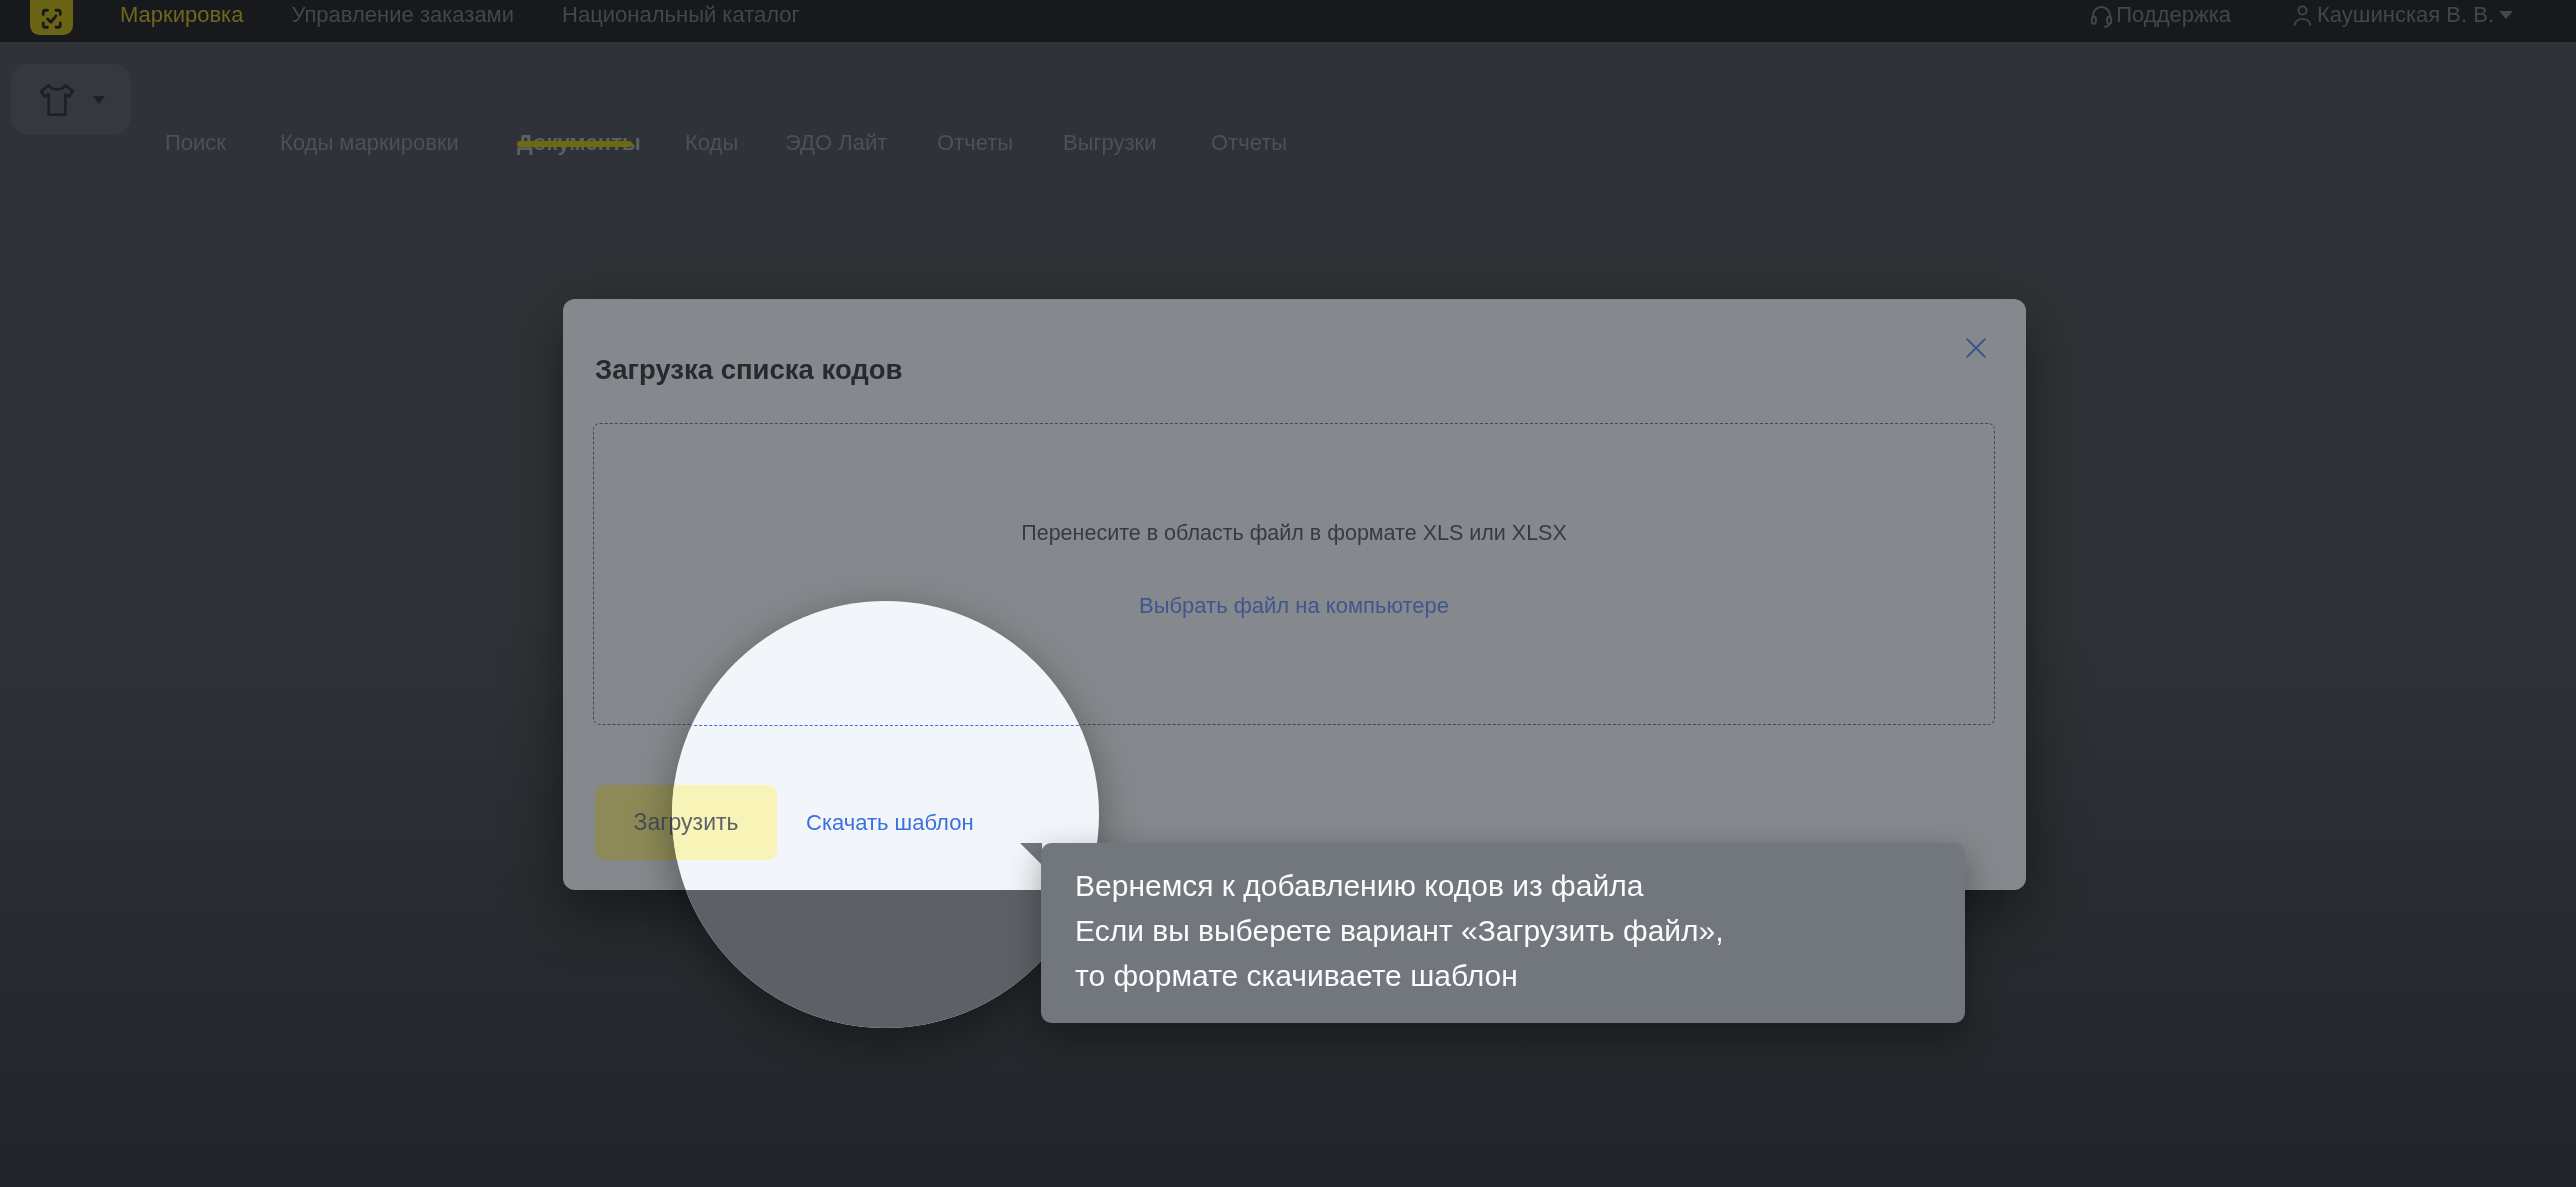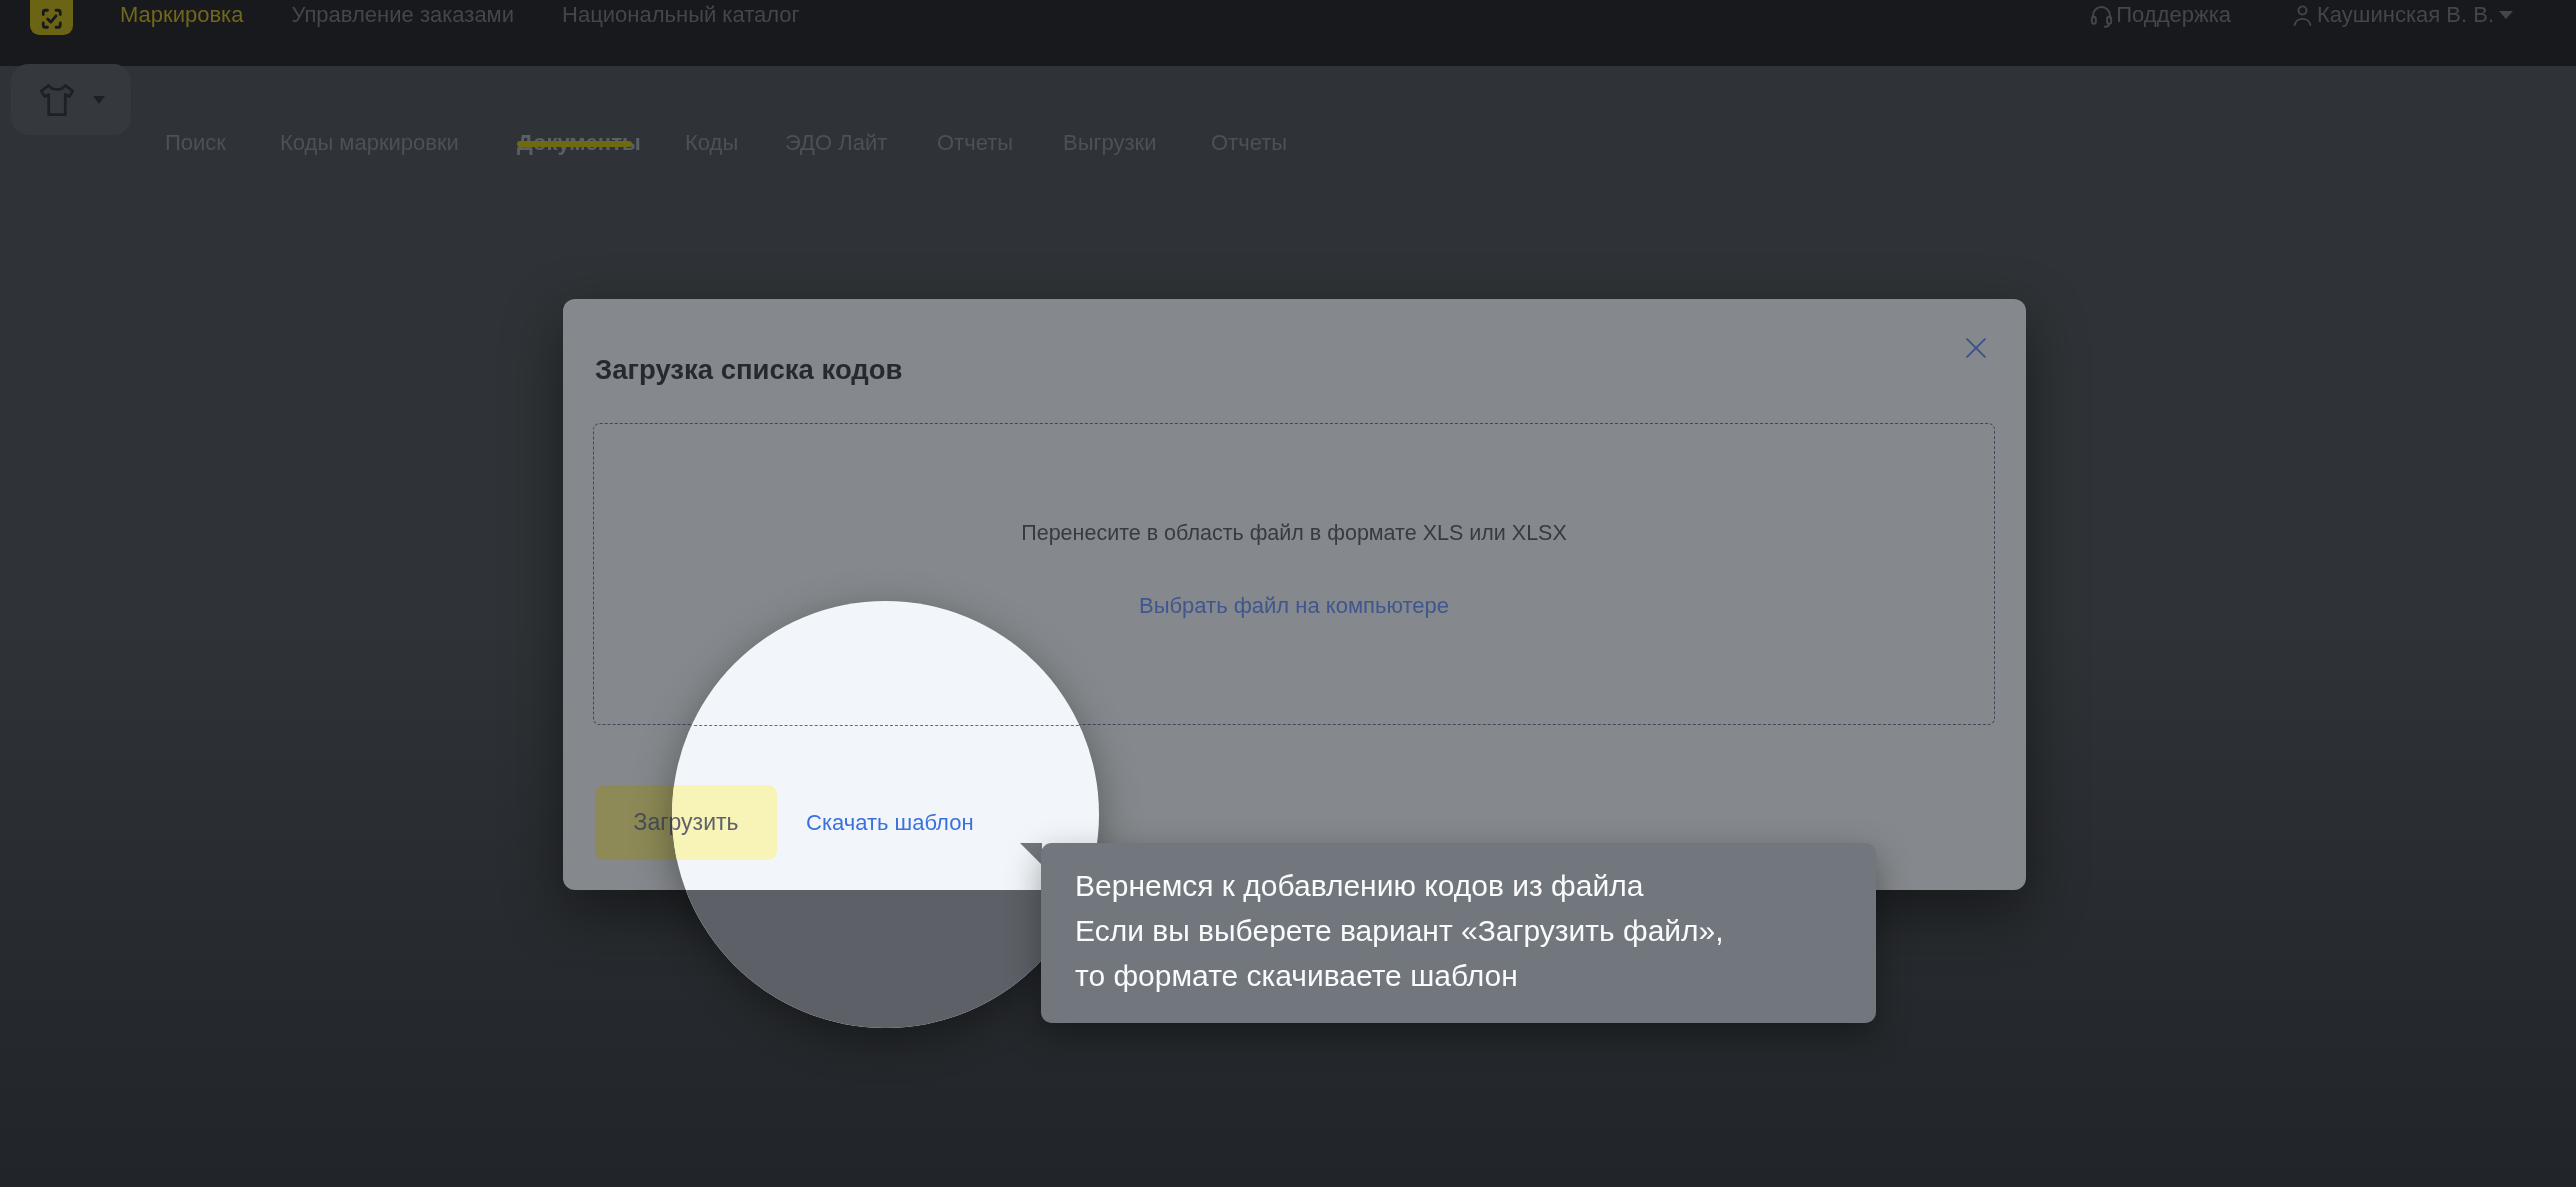--- a/index.html
+++ b/index.html
@@ -2,21 +2,21 @@
 <html style="--topbar-bg: #17191c; --page-bg: #2f3337; --page-bg-bottom: #212428; --logo-bg: #6b6414; --brand-yellow-dim: #6f671d; --nav-text: #41474d; --chip-bg: #35393d; --icon-dark: #1d2125; --tab-text: #4b5157; --tab-active: #5a6066; --underline: #6f6a10; --modal-bg: #85888c; --modal-title: #26292e; --close-icon: #3d538c; --dashed-dim: #3d4760; --dashed-bright: #3c6fd6; --text-dim: #363b42; --link-dim: #3f568e; --link-bright: #3b71dd; --button-dim-bg: #8d8a57; --button-dim-text: #494e53; --button-bright-bg: #f8f3b6; --button-bright-text: #5d6369; --spotlight-bg: #f2f6fa; --spotlight-lower: #5d6167; --tooltip-bg: #72777d; --tooltip-text: #fafbfc;font-size:10.8px"><head>
 <meta charset="utf-8">
 <style>
   html,body{margin:0;padding:0;}
   body{
     width:2576px;height:1188px;overflow:hidden;position:relative;
     font-family:"Liberation Sans","DejaVu Sans",sans-serif;
     background:linear-gradient(180deg,var(--page-bg) 0%,var(--page-bg) 52%,var(--page-bg-bottom) 100%);
   }
   
-  .topbar{position:absolute;left:0;top:0;width:2576px;height:66px;background:var(--topbar-bg);}
+  .topbar{position:absolute;left:0;top:0;width:2576px;height:42px;background:var(--topbar-bg);}
   .logo{position:absolute;left:30px;top:-4px;width:43px;height:39px;border-radius:0 0 9.4px 9.4px;
     background:var(--logo-bg);display:flex;align-items:flex-end;justify-content:center;}
   .logo svg{margin-bottom:4px;}
   .topnav{position:absolute;left:120px;top:0;height:49px;display:flex;align-items:flex-start;gap:48px;}
   .topnav .item{font-size:22px;line-height:30px;color:var(--nav-text);white-space:nowrap;cursor:pointer;}
   .topnav .item.active{color:var(--brand-yellow-dim);}
   .top-right{position:absolute;right:63px;top:0;height:30px;display:flex;align-items:center;gap:15px;}
   .top-right .txt{font-size:22px;color:var(--nav-text);white-space:nowrap;cursor:pointer;}
   .top-right .grp{display:flex;align-items:center;gap:1px;cursor:pointer;}
   .grp.user{margin-left:43px;}
@@ -48,21 +48,21 @@
   .spotlight{position:absolute;left:672px;top:601px;width:427px;height:427px;border-radius:50%;
     overflow:hidden;background:var(--spotlight-bg);box-shadow:0 12px 40px rgba(0,0,0,.35);}
   .spot-lower{position:absolute;left:0;top:289px;width:427px;height:138px;background:var(--spotlight-lower);}
   .spot-dash{position:absolute;left:-13.4px;top:124px;width:470px;height:0;border-top:1.3px dashed var(--dashed-bright);}
   .spot-btn{position:absolute;left:-77px;top:184px;width:182px;height:75px;border-radius:9.4px;border:none;
     background:var(--button-bright-bg);color:var(--button-bright-text);font-size:23px;
     font-family:inherit;display:flex;align-items:center;justify-content:center;cursor:pointer;}
   .spot-link{position:absolute;left:134px;top:208px;font-size:22px;line-height:27px;font-weight:400;
     color:var(--link-bright);cursor:pointer;white-space:nowrap;}
   
-  .tooltip{position:absolute;left:1041px;top:843px;width:835px;height:180px;border-radius:10.8px;
+  .tooltip{position:absolute;left:1041px;top:843px;width:924px;height:180px;border-radius:10.8px;
     background:var(--tooltip-bg);box-shadow:0 12px 34px rgba(0,0,0,.35);box-sizing:border-box;
     padding:20px 30px 0 34px;}
   .tooltip .line{font-size:30px;line-height:45px;color:var(--tooltip-text);white-space:nowrap;}
   .tooltip-tail{position:absolute;left:1020px;top:843px;width:22px;height:22px;background:var(--tooltip-bg);
     clip-path:polygon(0 0,100% 0,100% 100%);}
   svg{display:block;}
 </style>
 </head>
 <body>
 

